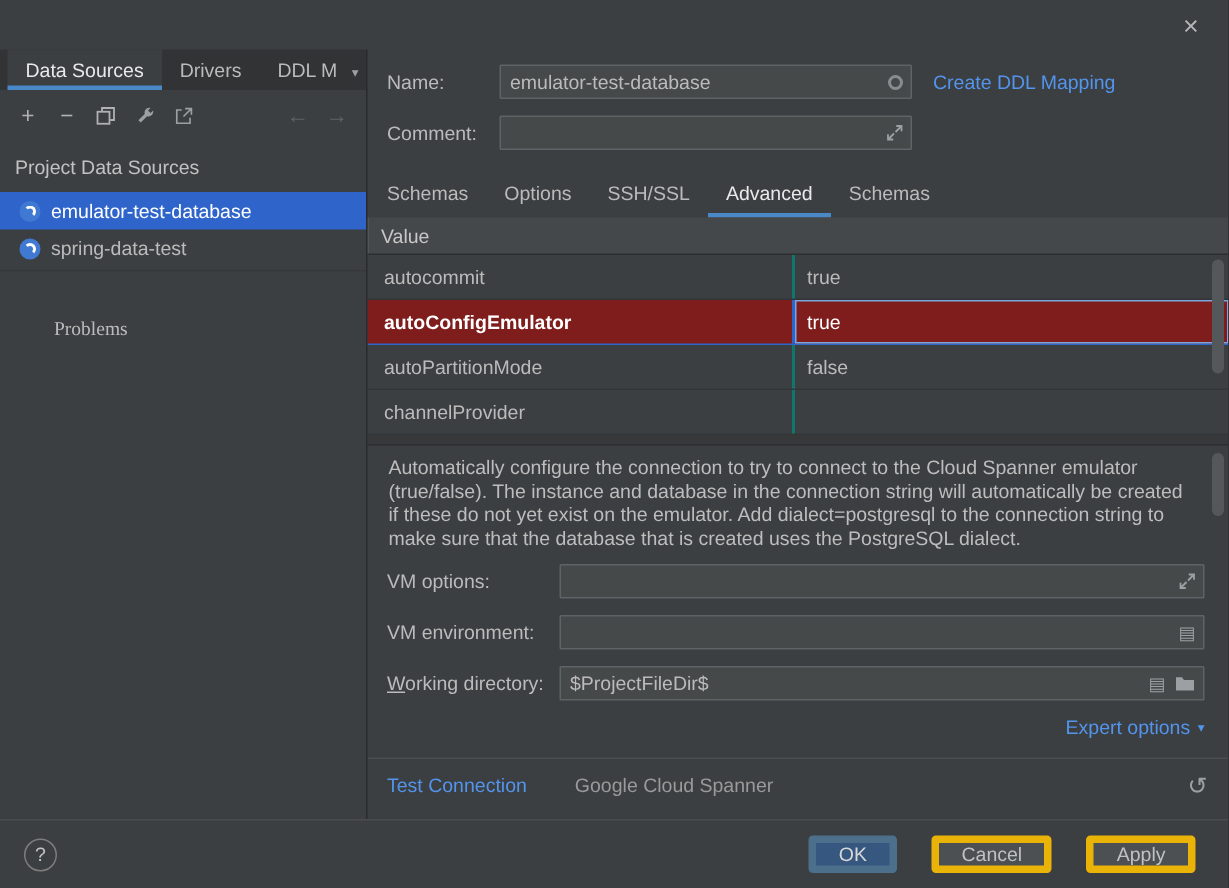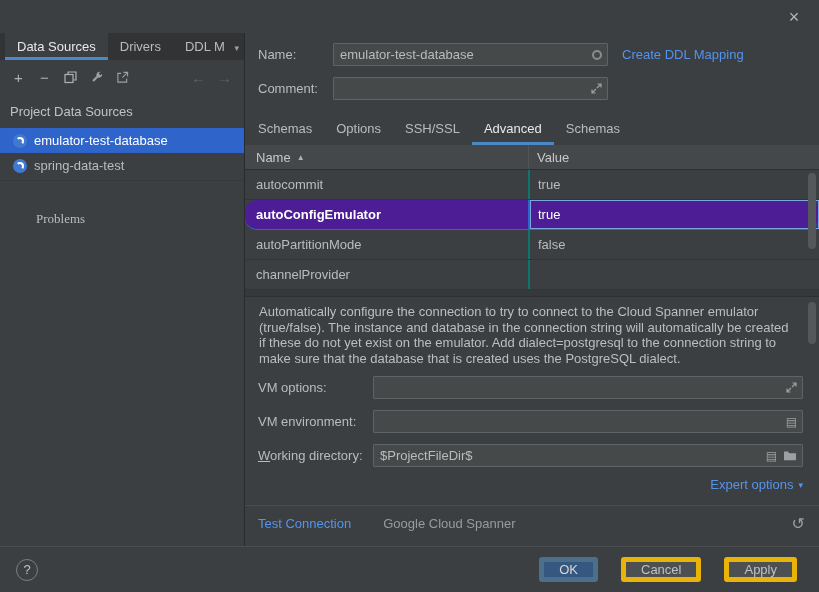--- a/index.html
+++ b/index.html
@@ -61,21 +61,21 @@
   .table { position:relative; }
   .thead { display:flex; height:25px; background:#45484a; border-bottom:1px solid #2c2e30; align-items:stretch; }
   .th { display:flex; align-items:center; color:#c7c7c7; }
   .th.col-name { width:283px; padding-left:11px; gap:6px; }
   .th.col-value { flex:1; padding-left:8px; border-left:1px solid #525557; }
   .sort { font-size:8px; color:#b0b3b5; }
   .tr { display:flex; height:30px; border-bottom:1px solid #333638; cursor:pointer; }
   .td { display:flex; align-items:center; }
   .td.col-name { width:283px; padding-left:11px; }
   .td.col-value { flex:1; padding-left:8px; border-left:2px solid #0f766e; }
-  .tr.selected { background:#4c1d95; color:#ffffff; border-bottom-color:#2f65ca;border-radius:12px; }
+  .tr.selected { background:#7f1d1d; color:#ffffff; border-bottom-color:#2f65ca; }
   .tr.selected .td.col-name { font-weight:bold; }
   .tr.selected .td.col-value { border-left-color:#2f65ca; box-shadow:inset 0 0 0 1px #7aa7e0; }
   .vscroll { position:absolute; top:28px; right:3px; width:8px; }
   .vthumb { width:8px; background:#55585a; border-radius:4px; }
 
   .hstrip { height:7px; background:#363839; border-bottom:1px solid #2c2e30; }
 
   
   .desc-wrap { position:relative; height:70px; overflow:hidden; padding:7px 30px 0 14px; }
   .desc { margin:0; font-size:13px; line-height:15.5px; color:#bdbdbd; max-width:545px; }
@@ -205,24 +205,20 @@
       <div class="tabs">
         <div class="tab">Schemas</div>
         <div class="tab">Options</div>
         <div class="tab">SSH/SSL</div>
         <div class="tab active">Advanced</div>
         <div class="tab">Schemas</div>
       </div>
 
       <div class="table">
         <div class="thead">
-          <div class="th col-name">
-            <span>Name</span>
-            <span class="sort">▲</span>
-          </div>
           <div class="th col-value">Value</div>
         </div>
         <div class="tr">
           <div class="td col-name">autocommit</div>
           <div class="td col-value">true</div>
         </div>
         <div class="tr selected">
           <div class="td col-name">autoConfigEmulator</div>
           <div class="td col-value">true</div>
         </div>

